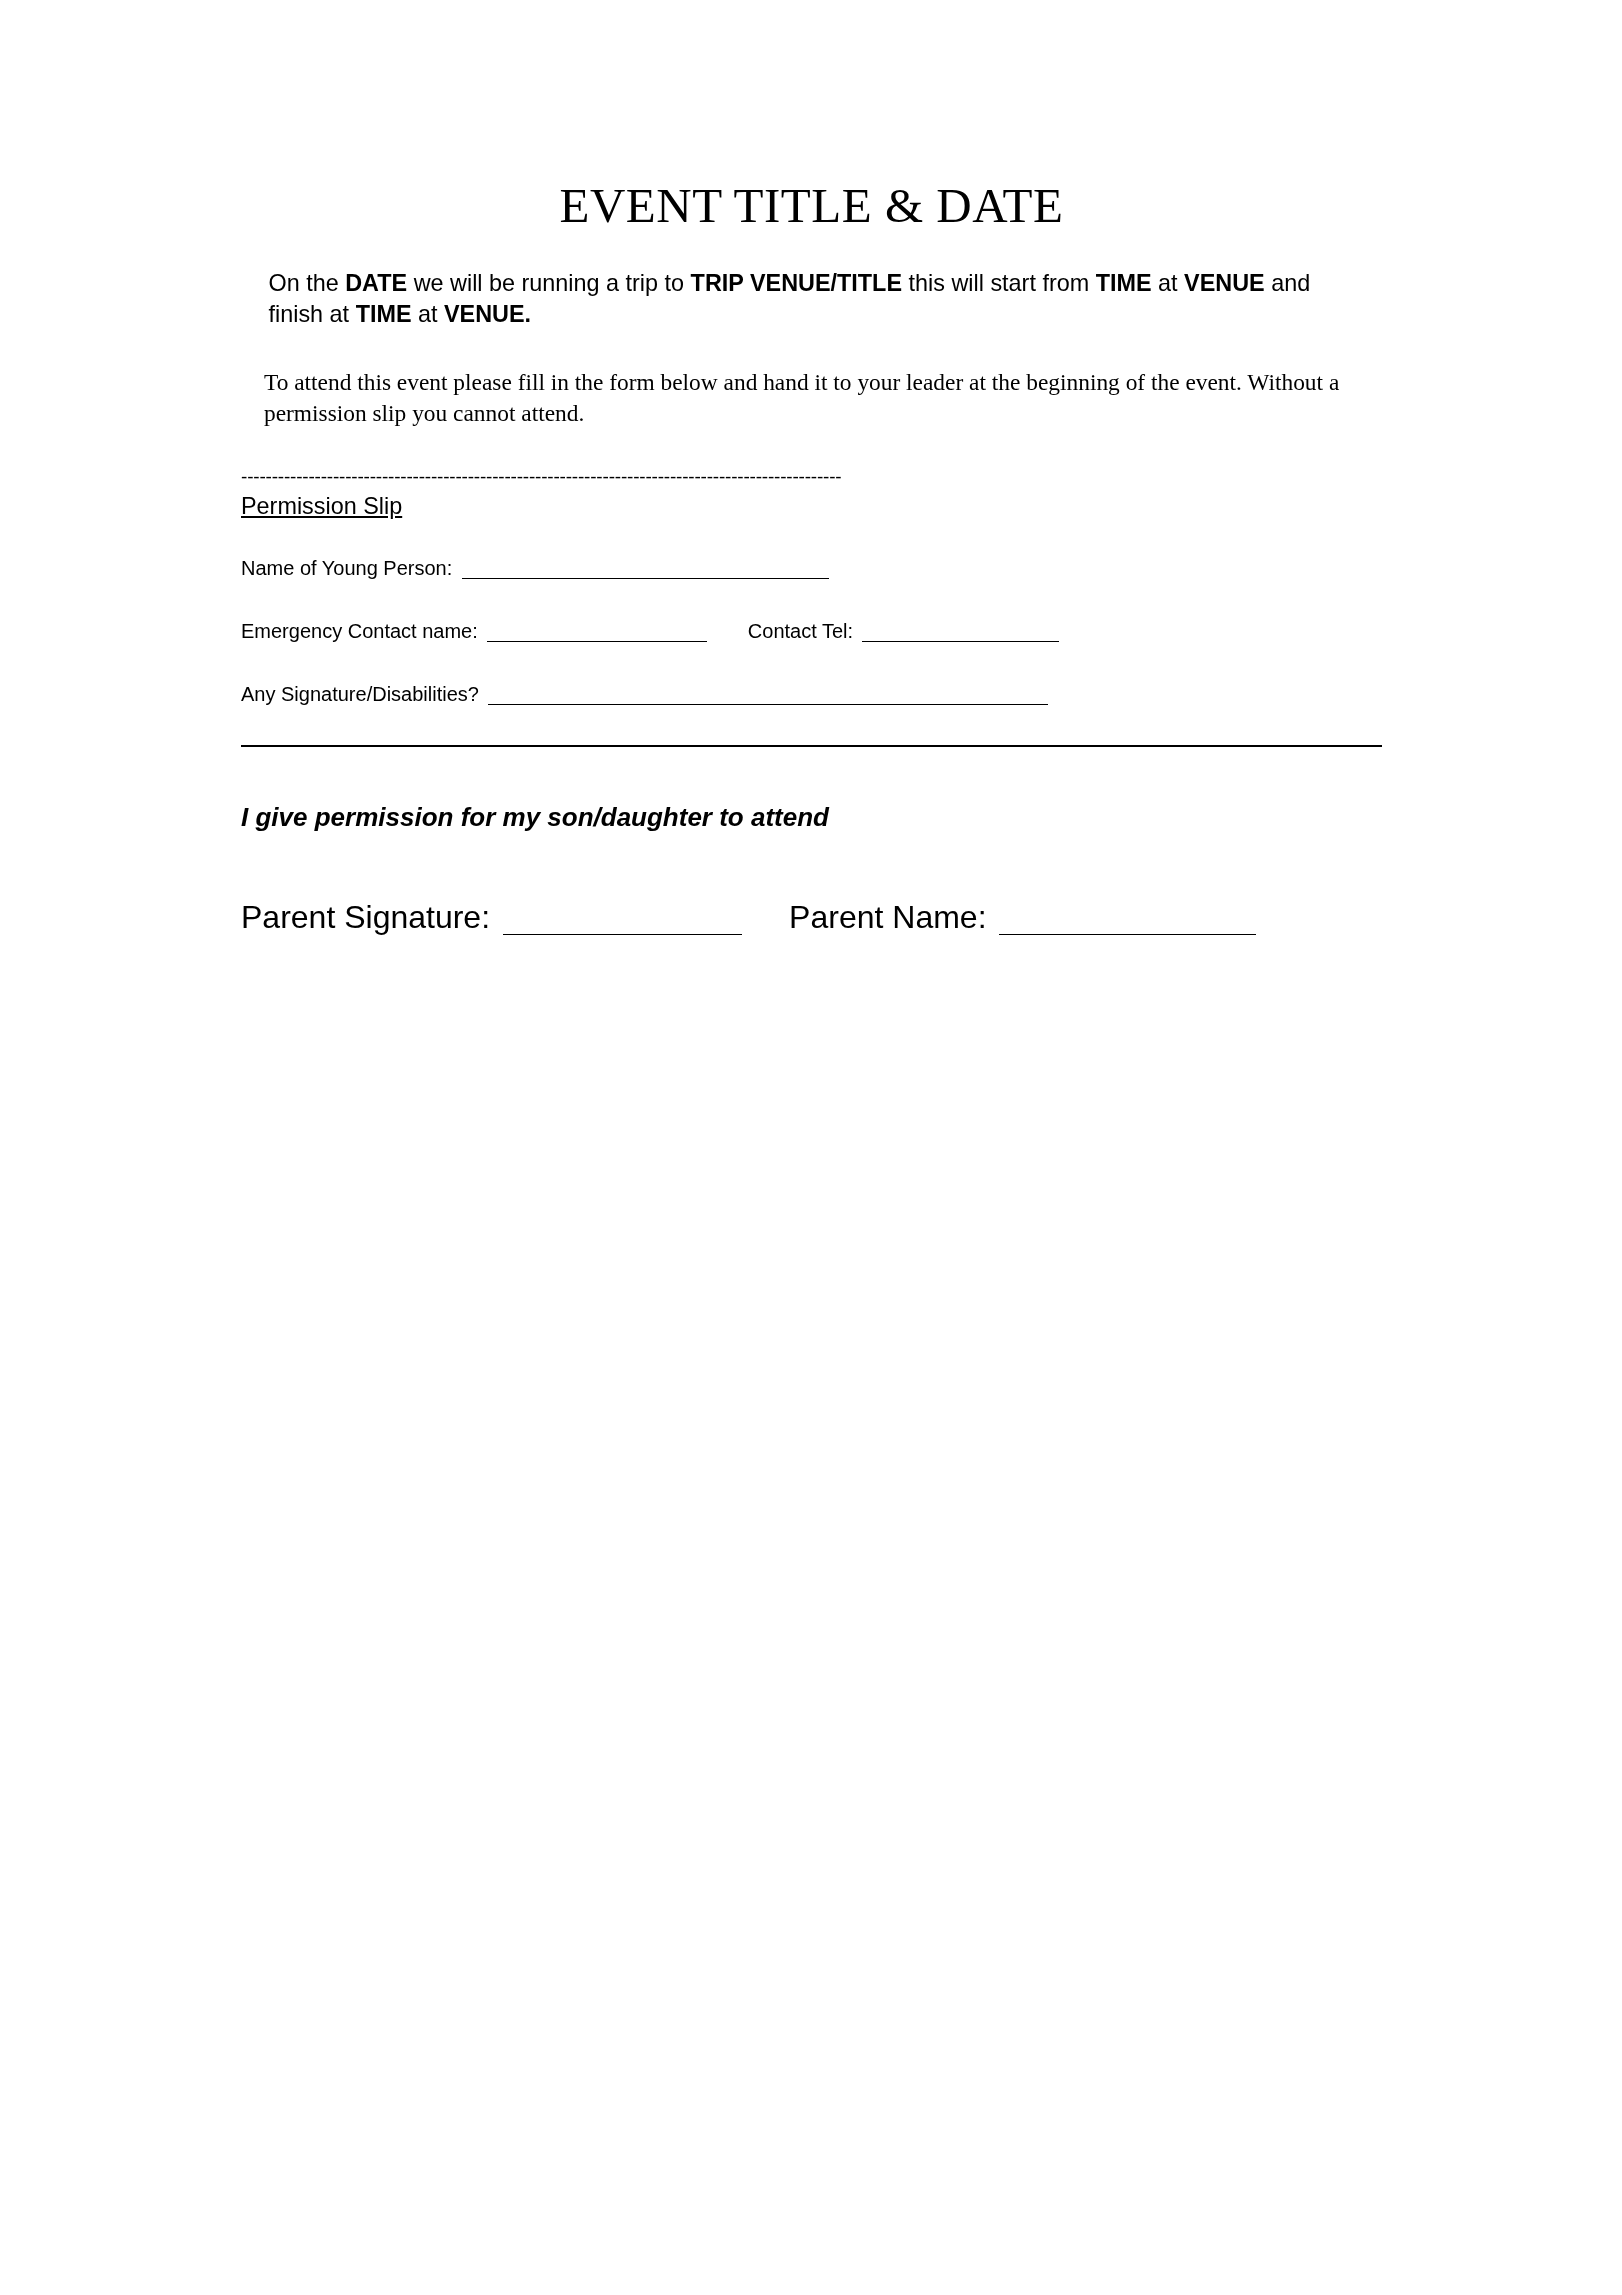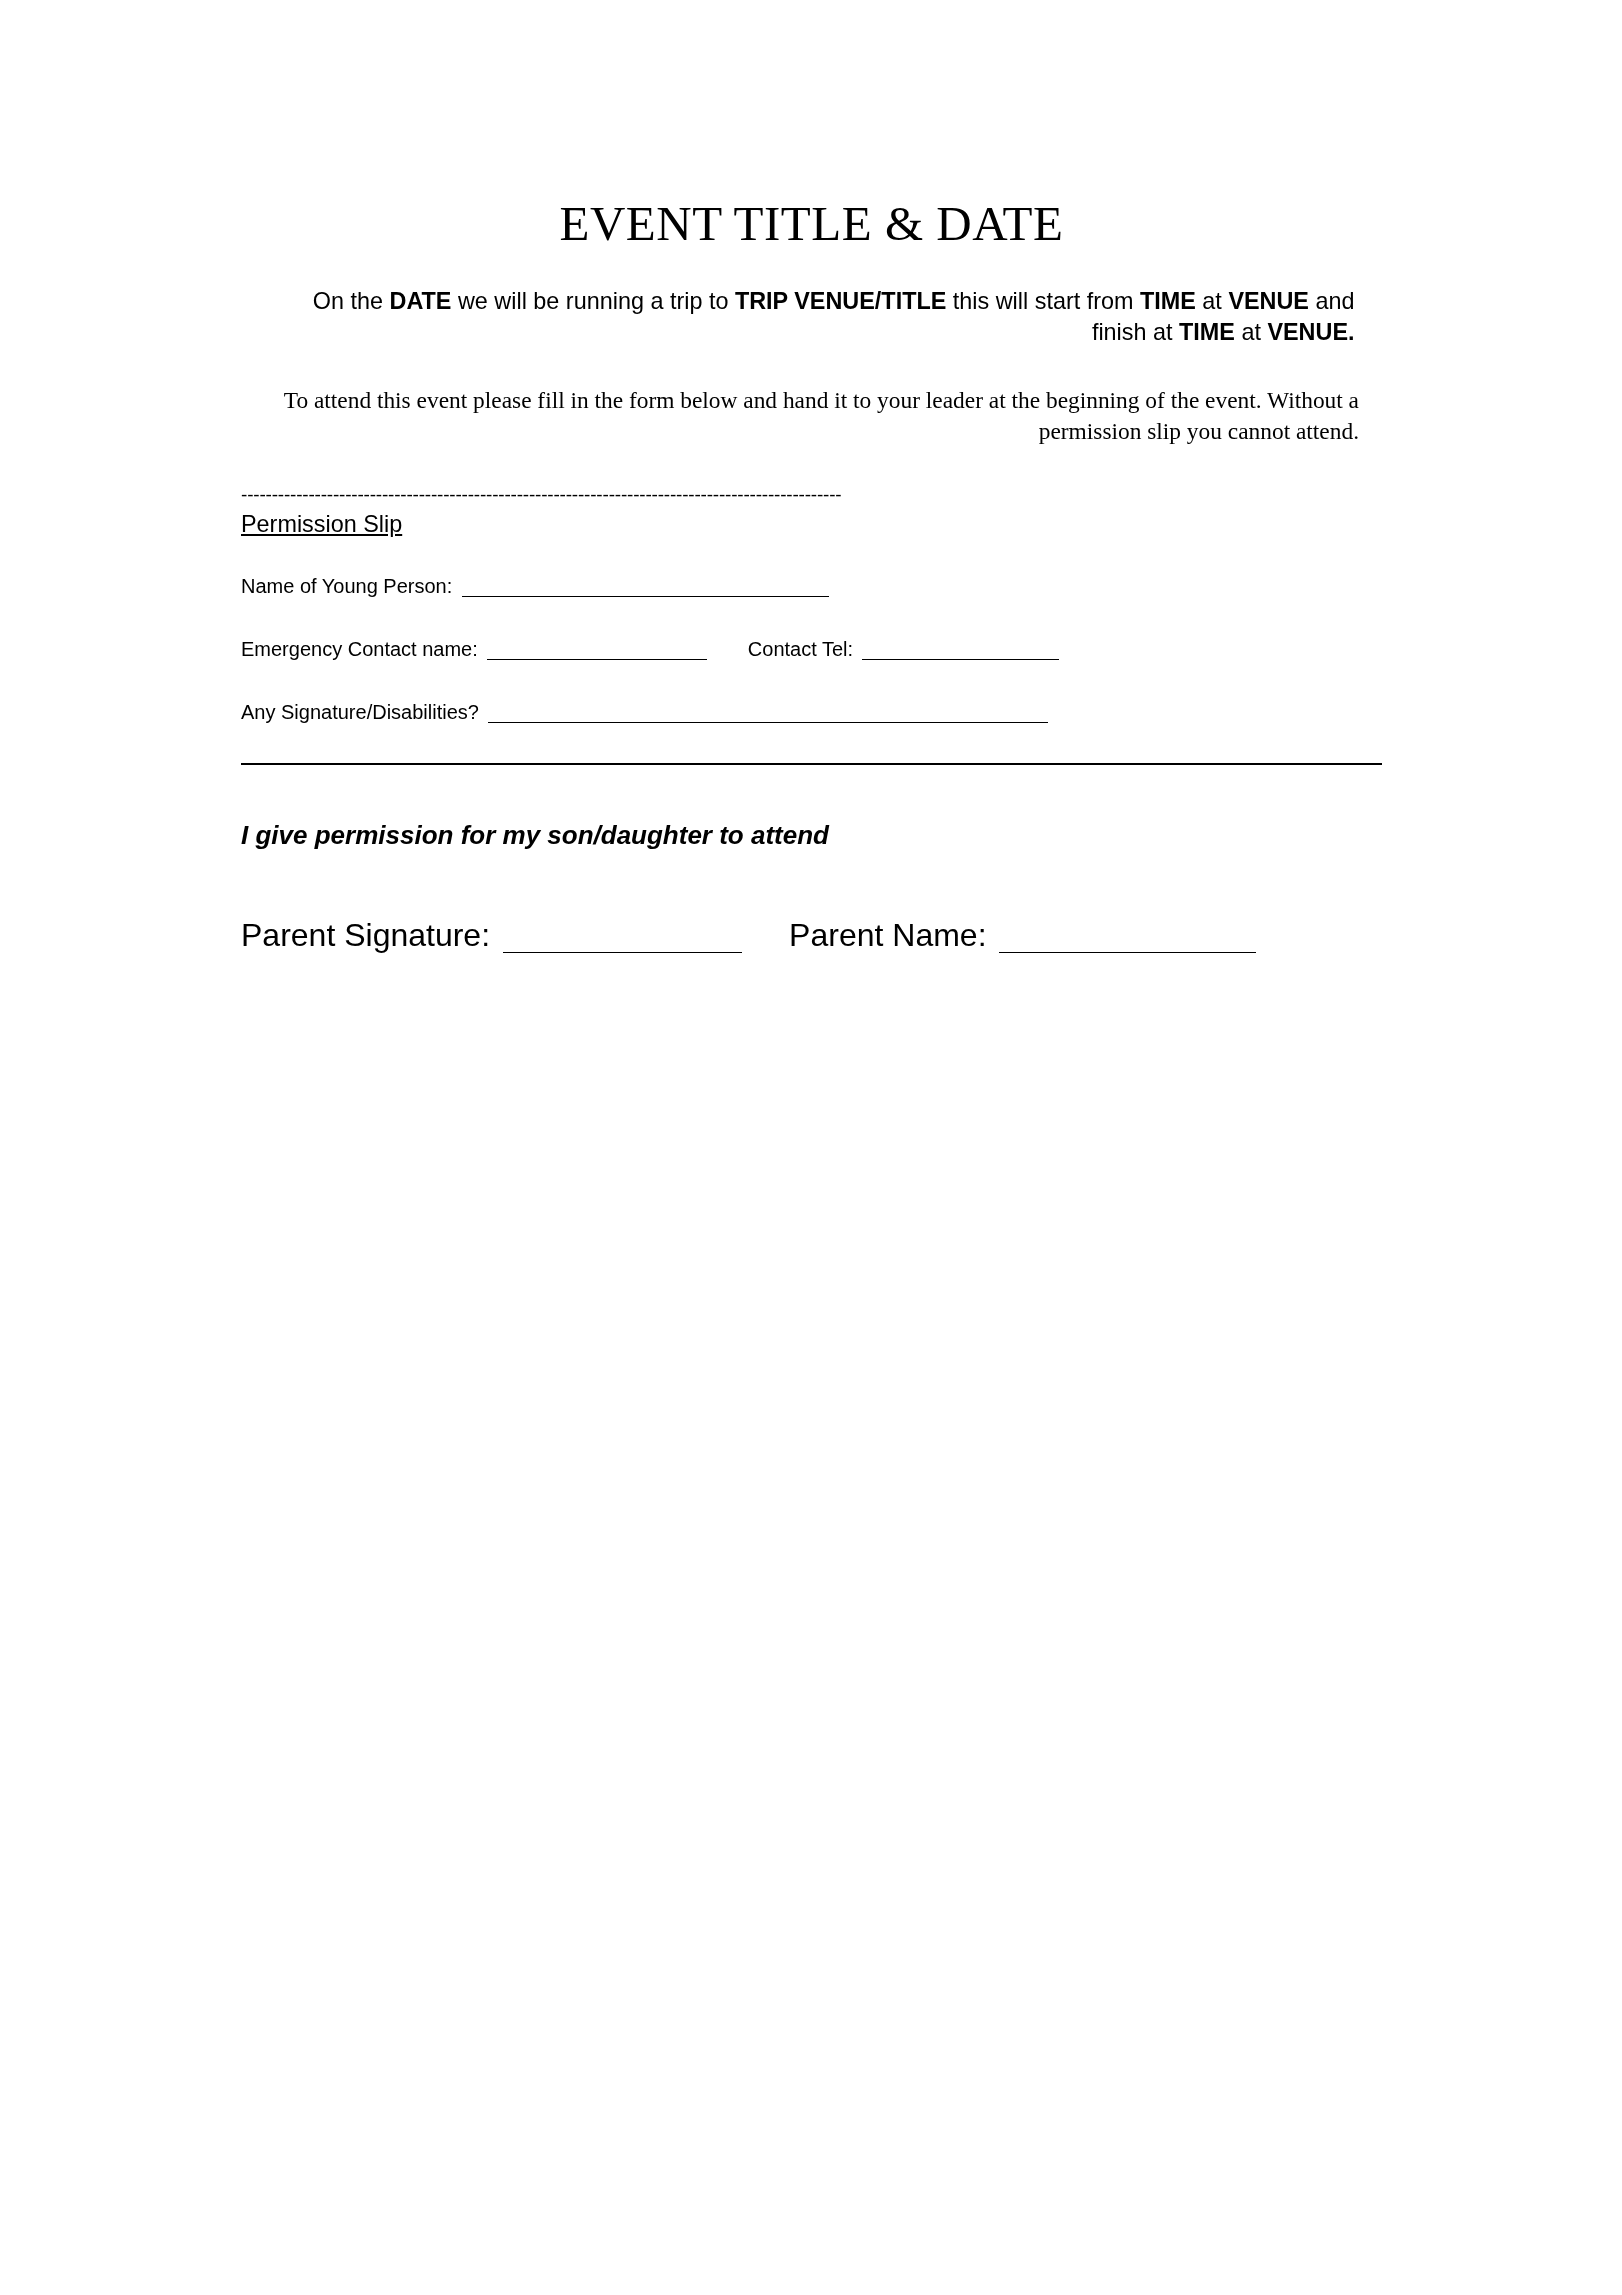--- a/index.html
+++ b/index.html
@@ -19,38 +19,38 @@
     width: 1623px;
     height: 2296px;
     box-sizing: border-box;
     padding: 0;
     position: relative;
     background: #ffffff;
   }
   .content {
     position: absolute;
     left: 241px;
-    top: 197px;
+    top: 179px;
     width: 1141px;
   }
 
   .doc-title {
     font-family: "Liberation Serif", serif;
     font-size: 49px;
     font-weight: normal;
     text-align: center;
     letter-spacing: 0.5px;
     margin: 0 0 35px 0;
     line-height: 1.1;
   }
 
   .para {
     font-size: 23.4px;
     line-height: 1.32;
-    text-align: right;
+    text-align: left;
     margin: 0;
   }
   .para.intro {
     margin-bottom: 37px;
     padding: 0 27.5px;
   }
   .para.instruction {
     margin-bottom: 39px;
     padding: 0 23px;
     font-family: Liberation Serif, serif;

